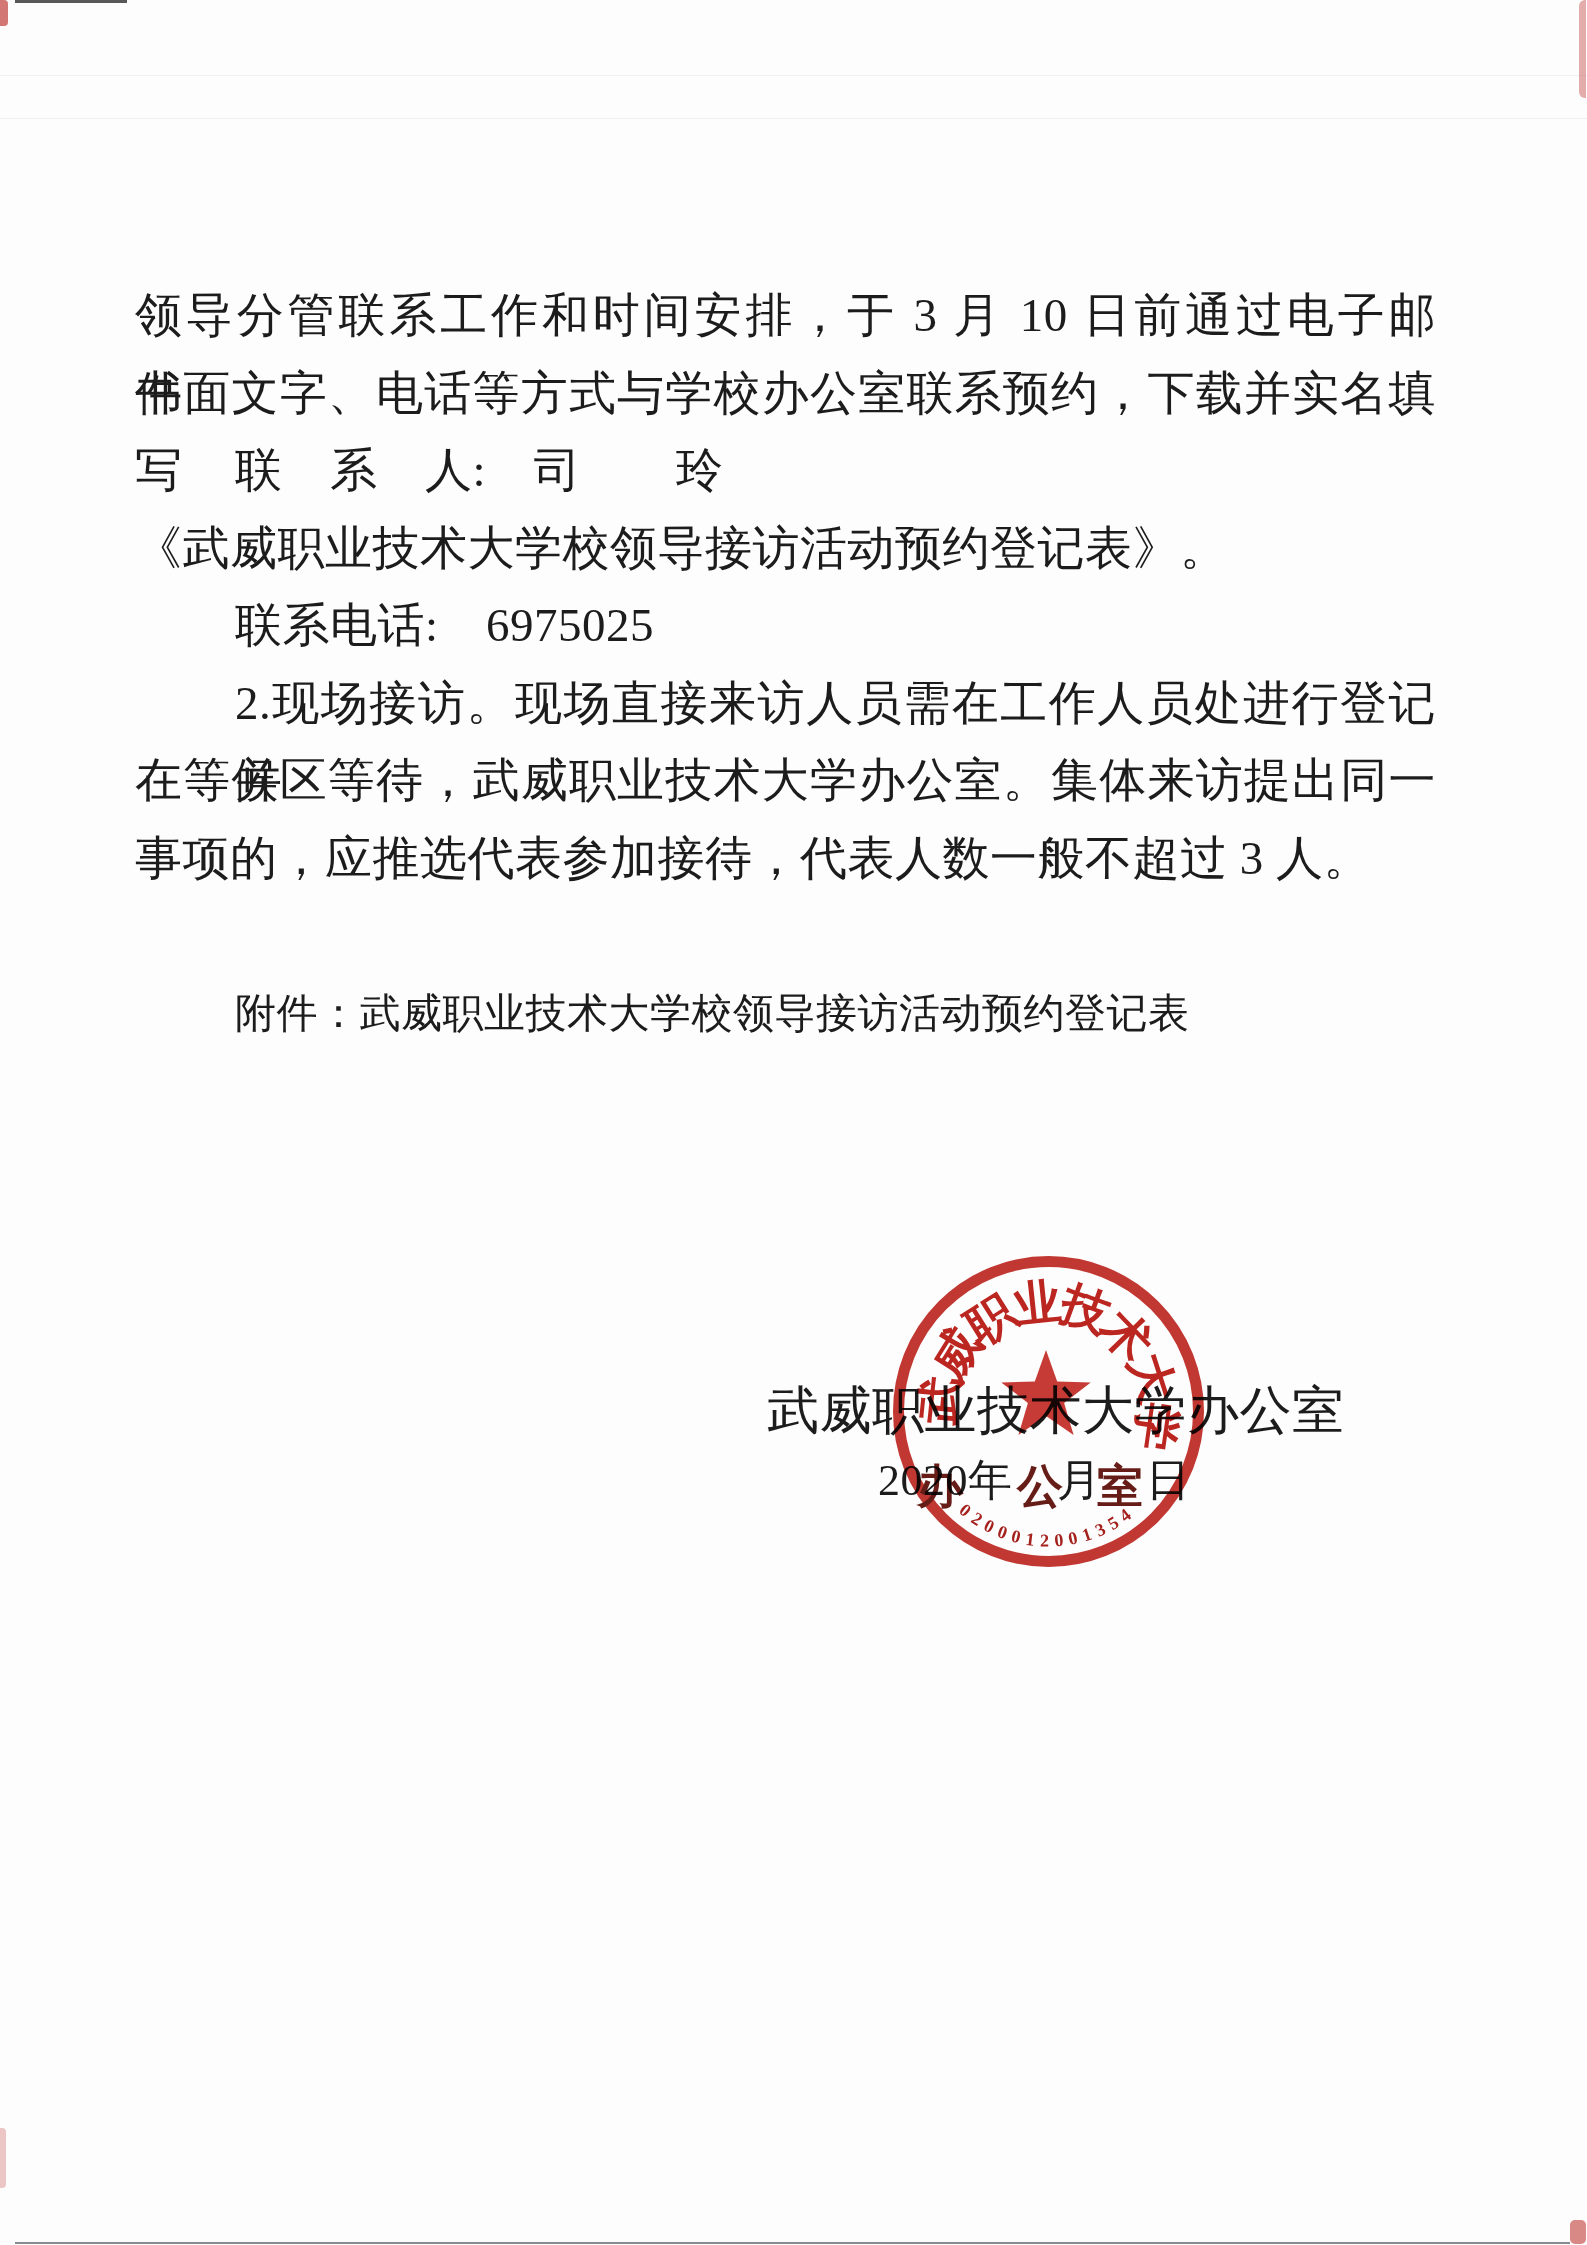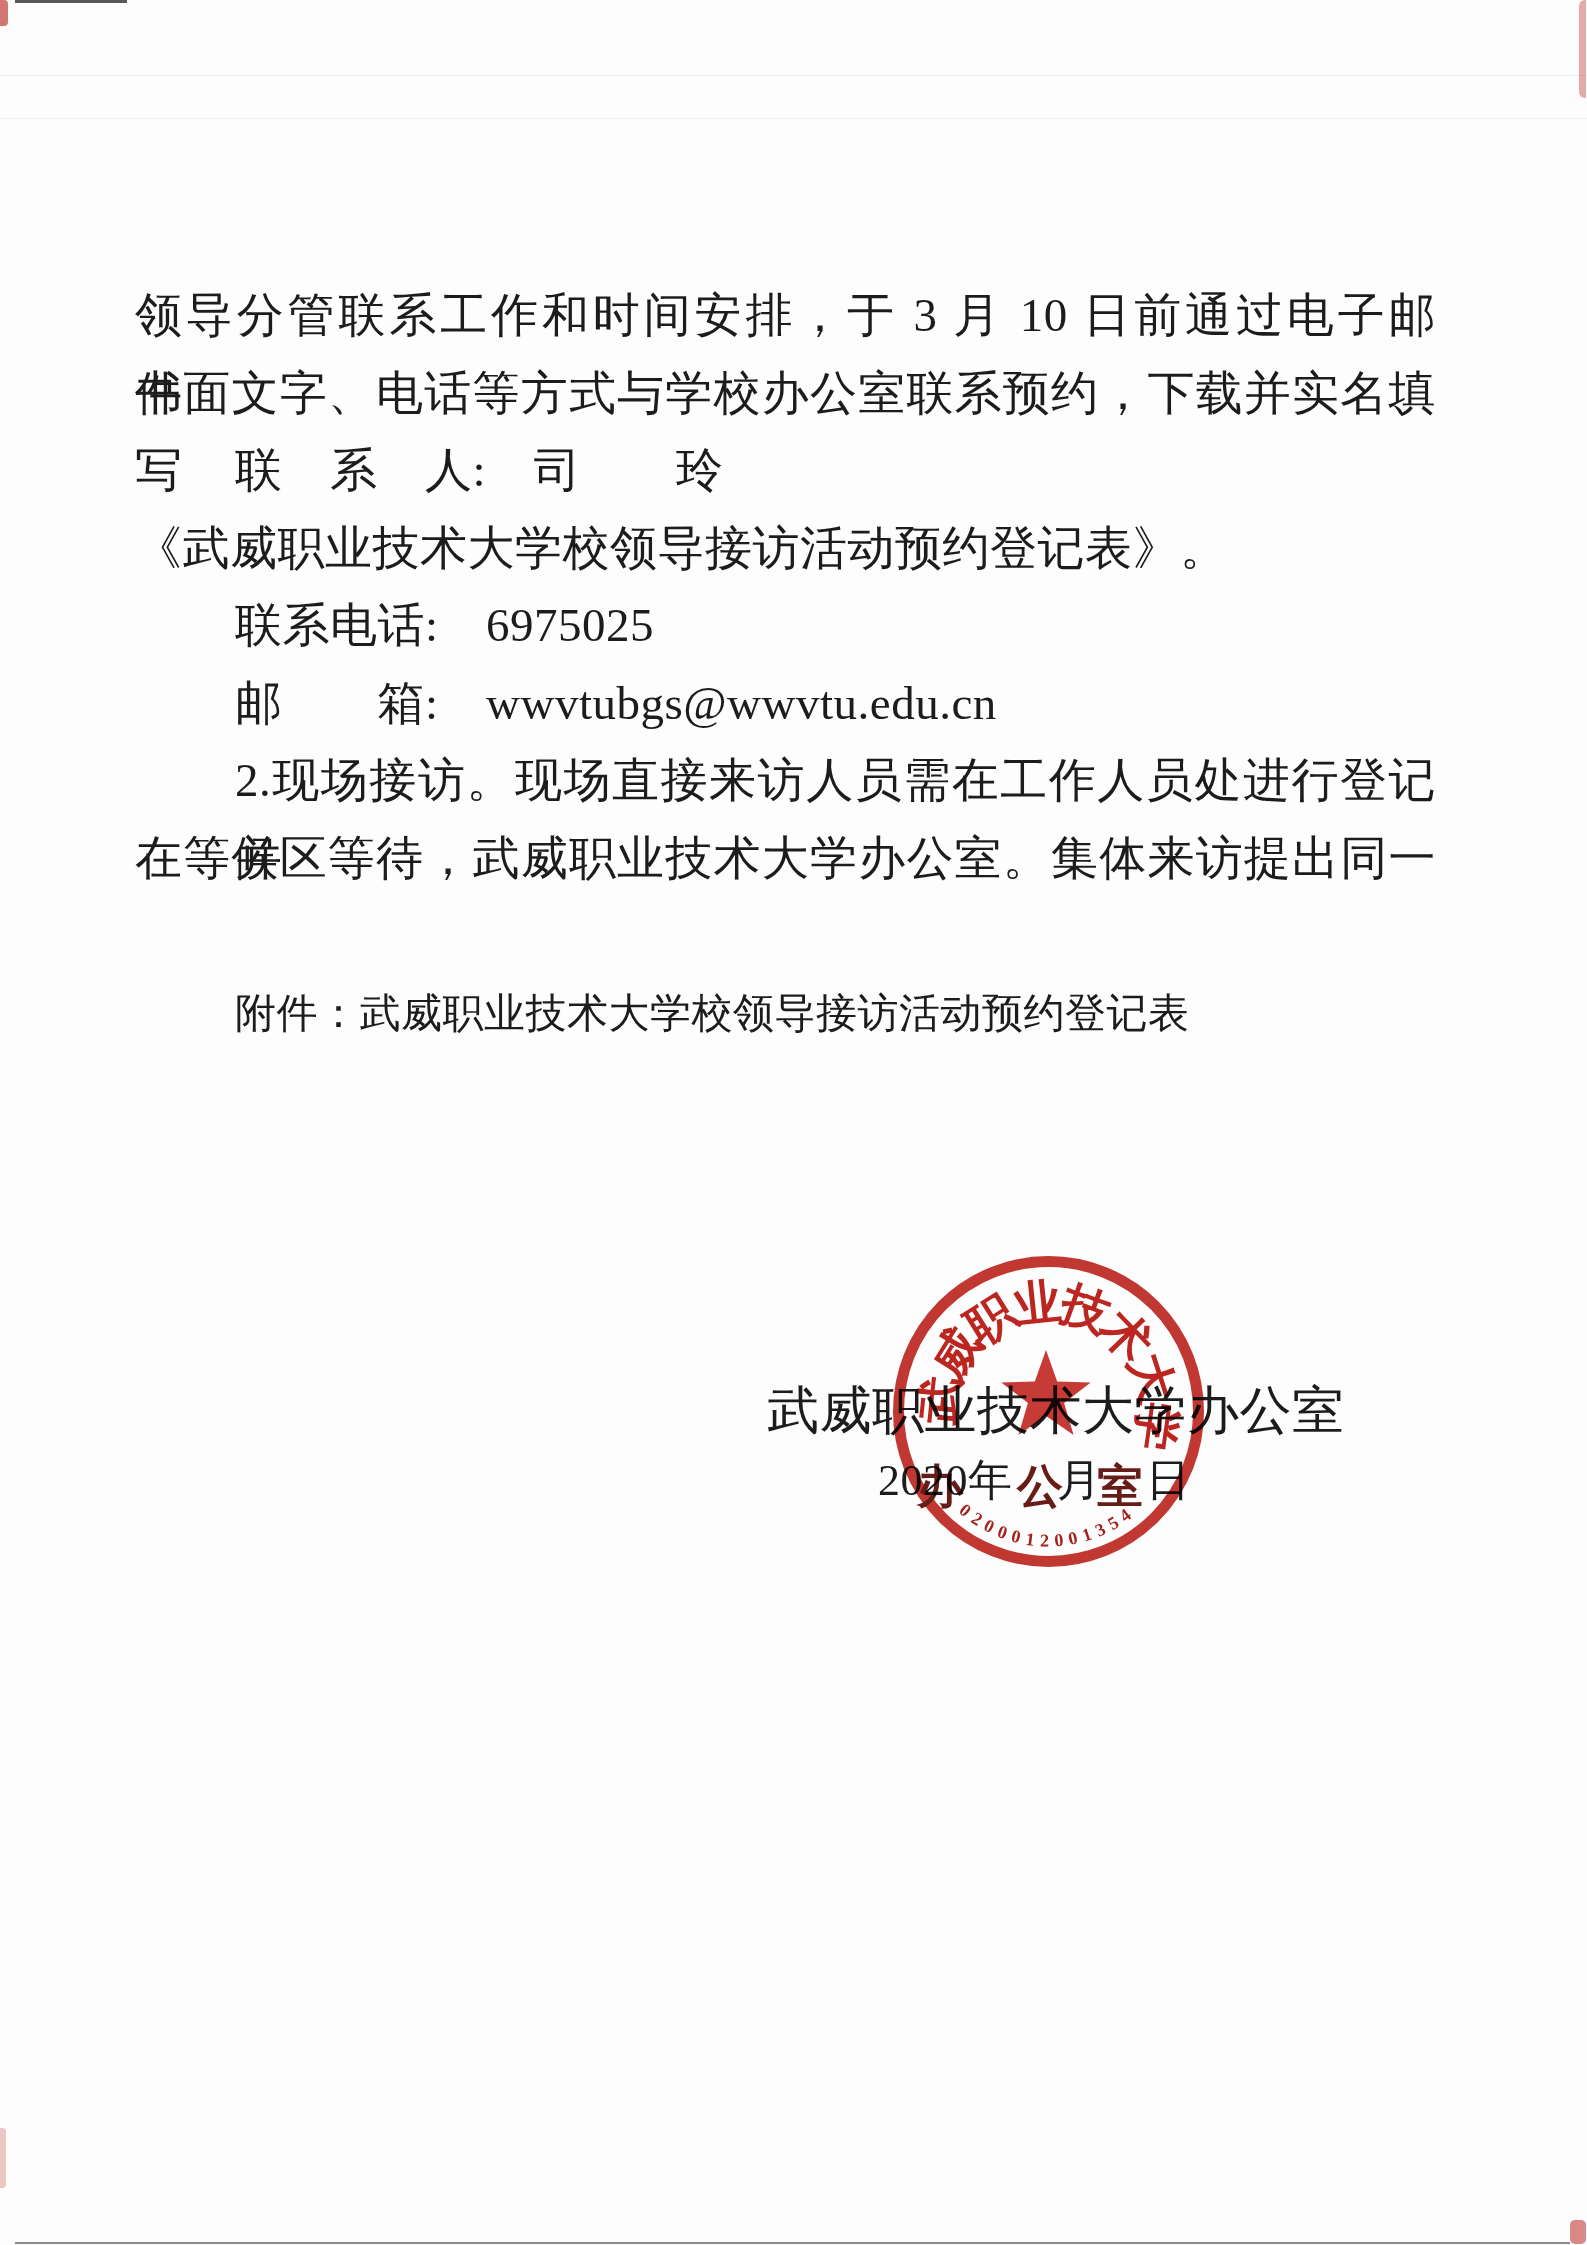--- a/index.html
+++ b/index.html
@@ -74,23 +74,23 @@
 <div class="mark mark-tr"></div>
 <div class="mark mark-bl"></div>
 <div class="mark mark-br"></div>
 
 <div class="textblock">
   <div class="line just">领导分管联系工作和时间安排，于 3 月 10 日前通过电子邮件、</div>
   <div class="line just">书面文字、电话等方式与学校办公室联系预约，下载并实名填写</div>
   <div class="line ind">联　系　人:　司　　玲</div>
   <div class="line">《武威职业技术大学校领导接访活动预约登记表》。</div>
   <div class="line ind">联系电话:　6975025</div>
-  <div class="line ind">邮　　箱:　wwvtubgs@wwvtu.edu.cn</div>
   <div class="line ind just">2.现场接访。现场直接来访人员需在工作人员处进行登记并</div>
   <div class="line just">在等候区等待，武威职业技术大学办公室。集体来访提出同一</div>
+  <div class="line">事项的，应推选代表参加接待，代表人数一般不超过 3 人。</div>
   <div class="spacer"></div>
   <div class="line ind small">附件：武威职业技术大学校领导接访活动预约登记表</div>
 </div>
 
 <div class="sig-office">武威职业技术大学办公室</div>
 <div class="sig-date">2020年　月　日</div>
 
 <div class="seal">
   <svg viewBox="0 0 317 317">
     <circle cx="158.5" cy="158.5" r="150" fill="none" stroke="#bb1a14" stroke-width="11" stroke-opacity=".92"></circle>

